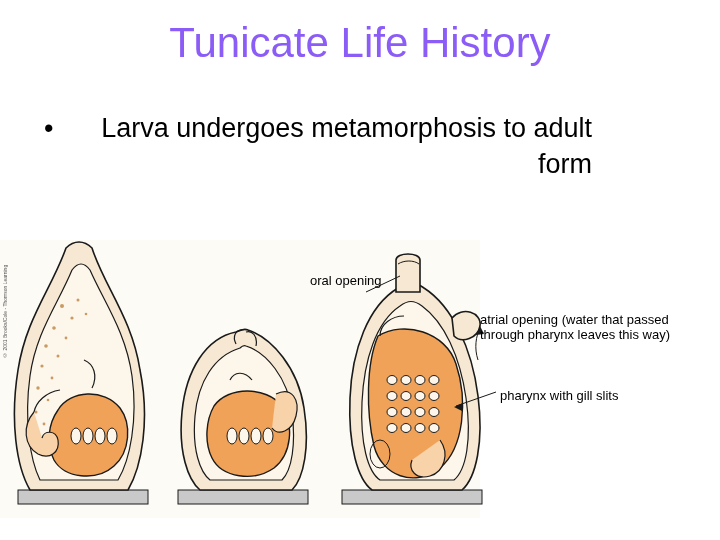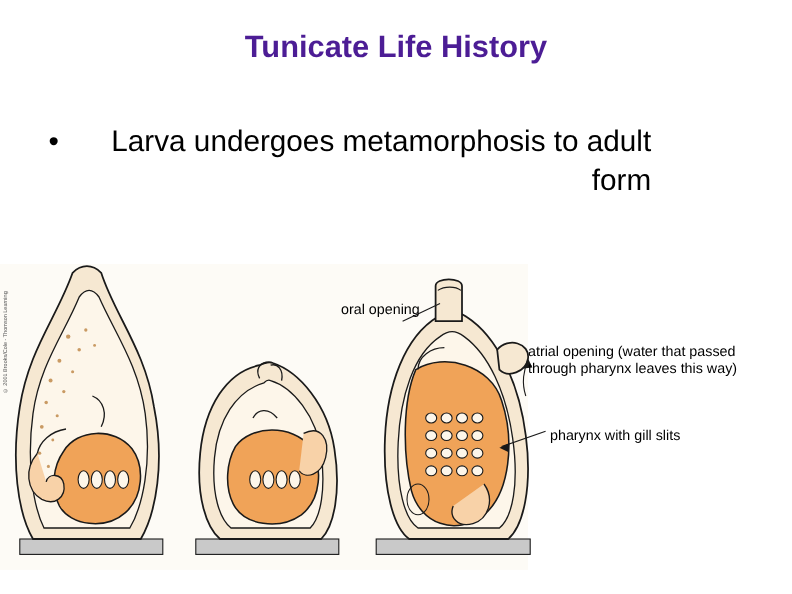--- a/index.html
+++ b/index.html
@@ -20,23 +20,23 @@
     width: 720px;
     height: 540px;
     background: #ffffff;
   }
   #slide-title {
     position: absolute;
     left: 0;
     top: 18px;
     width: 720px;
     text-align: center;
-    font-size: 28px;
-    color: #4c1d95;
-    font-weight: bold;
+    font-size: 42px;
+    color: #8b5cf6;
+    font-weight: normal;
     letter-spacing: 0px;
     line-height: 50px;
   }
   #bullet-list {
     position: absolute;
     left: 44px;
     top: 110px;
     width: 620px;
   }
   .bullet-row {

